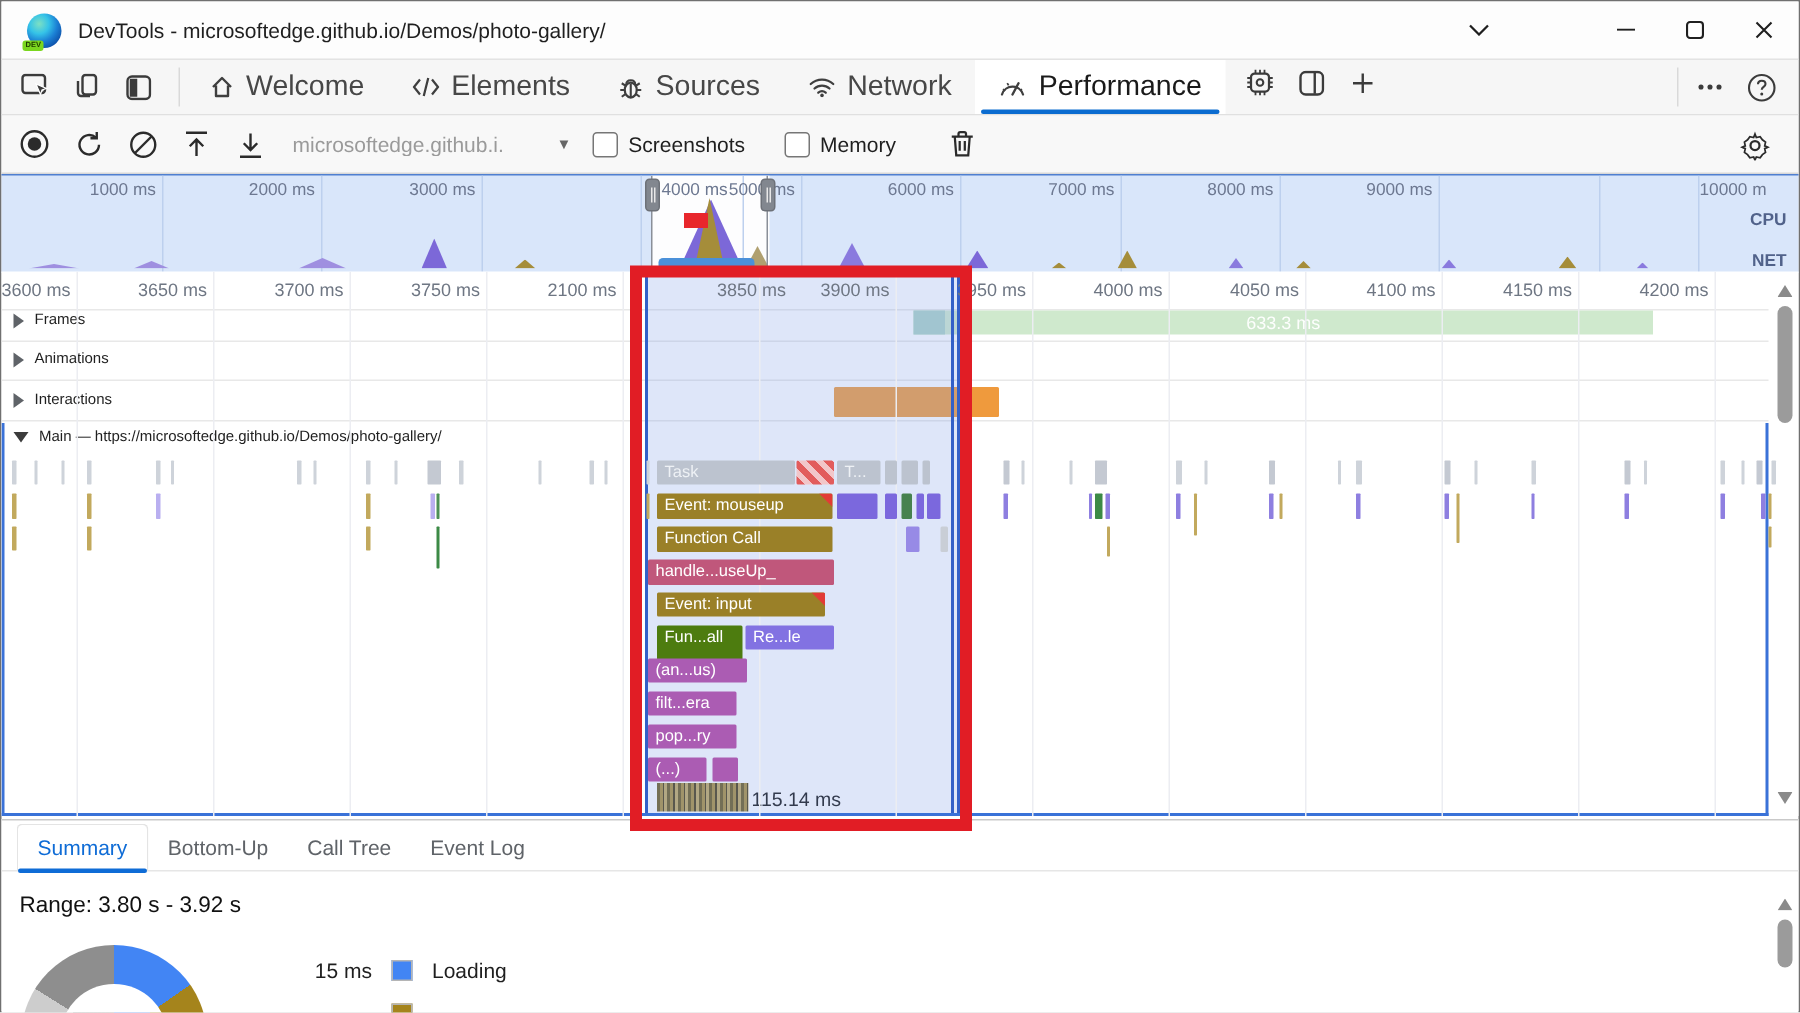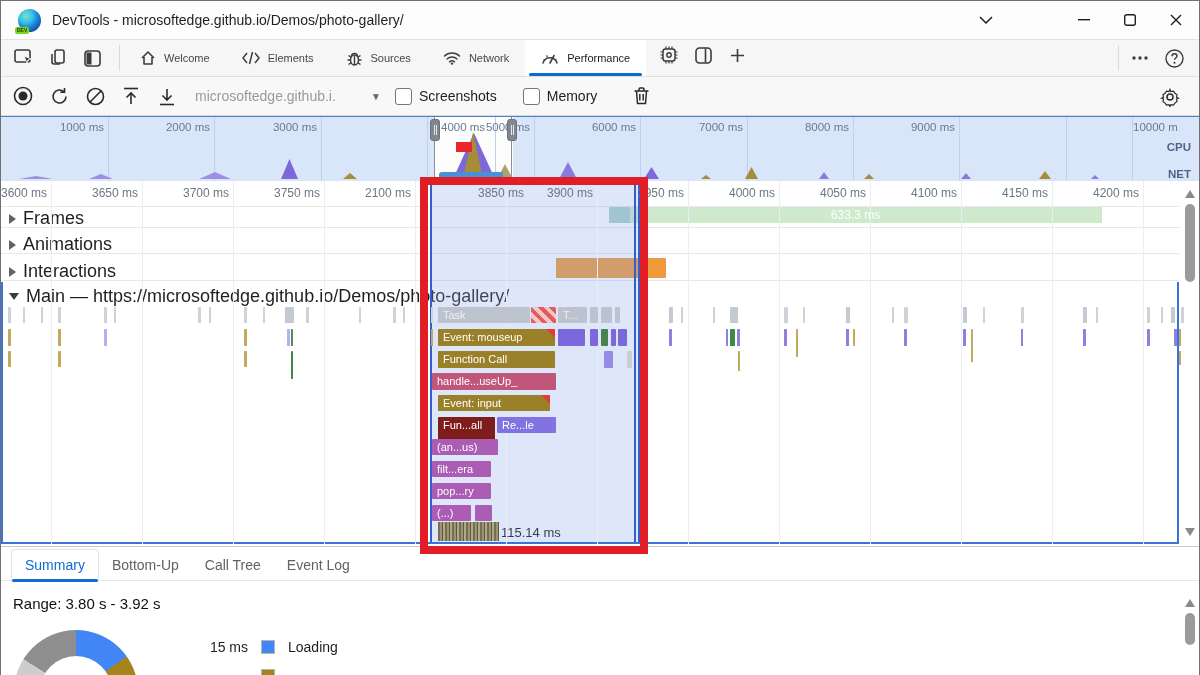--- a/index.html
+++ b/index.html
@@ -12,21 +12,21 @@
   .edge-icon::after{content:"DEV";position:absolute;left:-3px;bottom:-2px;background:#7ad61e;color:#1d3a00;font-size:5px;font-weight:bold;padding:1px 2px;border-radius:2px;line-height:1;}
   .title-text{margin-left:11px;font-size:14px;color:#1f1f1f;}
   .caption-btns{position:absolute;right:0;top:0;height:38px;display:flex;align-items:center;}
   .cap{width:46px;height:38px;display:flex;align-items:center;justify-content:center;color:#1f1f1f;font-size:15px;}
   .chev{position:absolute;right:190px;top:0;width:46px;height:38px;display:flex;align-items:center;justify-content:center;}
   
   .tabbar{position:absolute;left:0;top:38px;width:100%;height:38px;background:#f6f6f6;border-top:1px solid #e3e3e3;border-bottom:1px solid #e0e0e0;display:flex;align-items:stretch;box-sizing:border-box;}
   .tb-icons{display:flex;align-items:center;padding:0 6px;}
   .tb-icon{width:34px;height:30px;display:flex;align-items:center;justify-content:center;color:#3b3b3b;}
   .vdiv{width:1px;height:26px;background:#d9d9d9;align-self:center;margin:0 4px;}
-  .tab{display:flex;align-items:center;gap:8px;padding:0 16px;font-size:11px;color:#474747;position:relative;white-space:nowrap;}
+  .tab{display:flex;align-items:center;gap:8px;padding:0 16px;font-size:19px;color:#474747;position:relative;white-space:nowrap;}
   .tab .ticon{display:flex;color:#3f3f3f;}
   .tab.active{background:#fff;color:#1a1a1a;}
   .tab.active::after{content:"";position:absolute;left:4px;right:4px;bottom:0;height:3px;background:#0b6cd0;border-radius:2px;}
   .tabbar-right{margin-left:auto;display:flex;align-items:center;padding-right:8px;}
   
   .perfbar{position:absolute;left:0;top:76px;width:100%;height:39px;background:#f8f8f8;border-bottom:1px solid #d8d8d8;display:flex;align-items:center;box-sizing:border-box;}
   .pb-icon{width:36px;height:32px;display:flex;align-items:center;justify-content:center;color:#333;}
   .profile-name{color:#9a9a9a;font-size:14px;margin-left:10px;max-width:140px;overflow:hidden;white-space:nowrap;}
   .dd-arrow{color:#666;margin:0 14px 0 36px;font-size:10px;}
   .chk{display:flex;align-items:center;gap:7px;font-size:14px;color:#1f1f1f;margin-right:26px;}
@@ -42,21 +42,21 @@
   .handle{position:absolute;top:2px;width:10px;height:22px;background:#82878f;border-radius:3px;border:1px solid #6d7178;box-sizing:border-box;}
   .handle::before,.handle::after{content:"";position:absolute;top:5px;bottom:5px;width:1px;background:#e8e8e8;}
   .handle::before{left:2.5px;} .handle::after{right:2.5px;}
   .handle-line{position:absolute;top:0;bottom:0;width:1px;background:#8a8f98;}
   .ov-marker{position:absolute;background:#e8262c;}
   
   .details{position:absolute;left:0;top:180px;width:100%;height:363px;background:#fff;overflow:hidden;}
   .dt-grid{position:absolute;top:0;bottom:0;width:1px;background:#ecedf2;}
   .dt-label{position:absolute;top:5px;width:74px;text-align:right;font-size:12px;color:#6e7683;}
   .rowline{position:absolute;left:0;width:1178px;height:1px;background:#e8e8e8;}
-  .track-label{position:absolute;left:8px;font-size:18px;color:#1f1f1f;display:flex;align-items:center;gap:7px;white-space:nowrap;}
+  .track-label{position:absolute;left:8px;font-size:10px;color:#1f1f1f;display:flex;align-items:center;gap:7px;white-space:nowrap;}
   .tri-r{width:0;height:0;border-left:7px solid #5f6368;border-top:5px solid transparent;border-bottom:5px solid transparent;}
   .tri-d{width:0;height:0;border-top:7px solid #3c3c3c;border-left:5px solid transparent;border-right:5px solid transparent;}
   .frame-bar{position:absolute;background:#cfe9cd;display:flex;align-items:center;justify-content:center;font-size:12px;color:rgba(255,255,255,.95);}
   .frame-bar .lead{position:absolute;left:0;top:0;bottom:0;width:21px;background:#abd2c6;}
   .inter-bar{position:absolute;background:#ef9a3d;border-radius:1px;}
   .tick{position:absolute;border-radius:0.5px;}
   .fbar{position:absolute;border-radius:1px;box-sizing:border-box;font-size:11px;line-height:1;color:#fff;overflow:hidden;white-space:nowrap;padding:3px 0 0 5px;}
   .fbar.corner::after{content:"";position:absolute;right:0;top:0;border-left:9px solid transparent;border-top:9px solid #e23b37;}
   .samples{position:absolute;background:repeating-linear-gradient(90deg,#6b5a1e 0 2px,#a98e3a 2px 4px,#473b12 4px 5px,#c3aa5e 5px 7px);}
   .sample-label{position:absolute;font-size:13px;color:#111;}
@@ -477,21 +477,21 @@
       <div class="fbar" style="left: 557px; top: 148px; width: 27px; height: 17px; background: rgb(123, 104, 221);"></div>
       <div class="fbar" style="left: 589px; top: 148px; width: 8px; height: 17px; background: rgb(123, 104, 221);"></div>
       <div class="fbar" style="left: 600px; top: 148px; width: 7px; height: 17px; background: rgb(71, 130, 79);"></div>
       <div class="fbar" style="left: 610px; top: 148px; width: 4px; height: 17px; background: rgb(123, 104, 221);"></div>
       <div class="fbar" style="left: 617px; top: 148px; width: 9px; height: 17px; background: rgb(123, 104, 221);"></div>
       <div class="fbar" style="left: 437px; top: 170px; width: 117px; height: 17px; background: rgb(154, 128, 40);">Function Call</div>
       <div class="fbar" style="left: 603px; top: 170px; width: 9px; height: 17px; background: rgb(151, 138, 230);"></div>
       <div class="fbar" style="left: 626px; top: 170px; width: 3px; height: 17px; background: rgb(201, 206, 214);"></div>
       <div class="fbar" style="left: 431px; top: 192px; width: 124px; height: 17px; background: rgb(192, 87, 123);">handle...useUp_</div>
       <div class="fbar corner" style="left: 437px; top: 214px; width: 112px; height: 16px; background: rgb(154, 128, 40);">Event: input</div>
-      <div class="fbar" style="left: 437px; top: 236px; width: 57px; height: 28px; background: #7f1d1d;">Fun...all</div>
+      <div class="fbar" style="left: 437px; top: 236px; width: 57px; height: 28px; background: #4d7c0f;">Fun...all</div>
       <div class="fbar" style="left: 496px; top: 236px; width: 59px; height: 16px; background: rgb(130, 114, 226);">Re...le</div>
       <div class="fbar" style="left: 431px; top: 258px; width: 66px; height: 16px; background: rgb(171, 92, 179);">(an...us)</div>
       <div class="fbar" style="left: 431px; top: 280px; width: 59px; height: 16px; background: rgb(171, 92, 179);">filt...era</div>
       <div class="fbar" style="left: 431px; top: 302px; width: 59px; height: 16px; background: rgb(171, 92, 179);">pop...ry</div>
       <div class="fbar" style="left: 431px; top: 324px; width: 39px; height: 16px; background: rgb(171, 92, 179);">(...)</div>
       <div class="fbar" style="left: 474px; top: 324px; width: 17px; height: 16px; background: rgb(171, 92, 179);"></div>
     </div>
 
   <div class="summary">
     <div class="sum-tabs">

